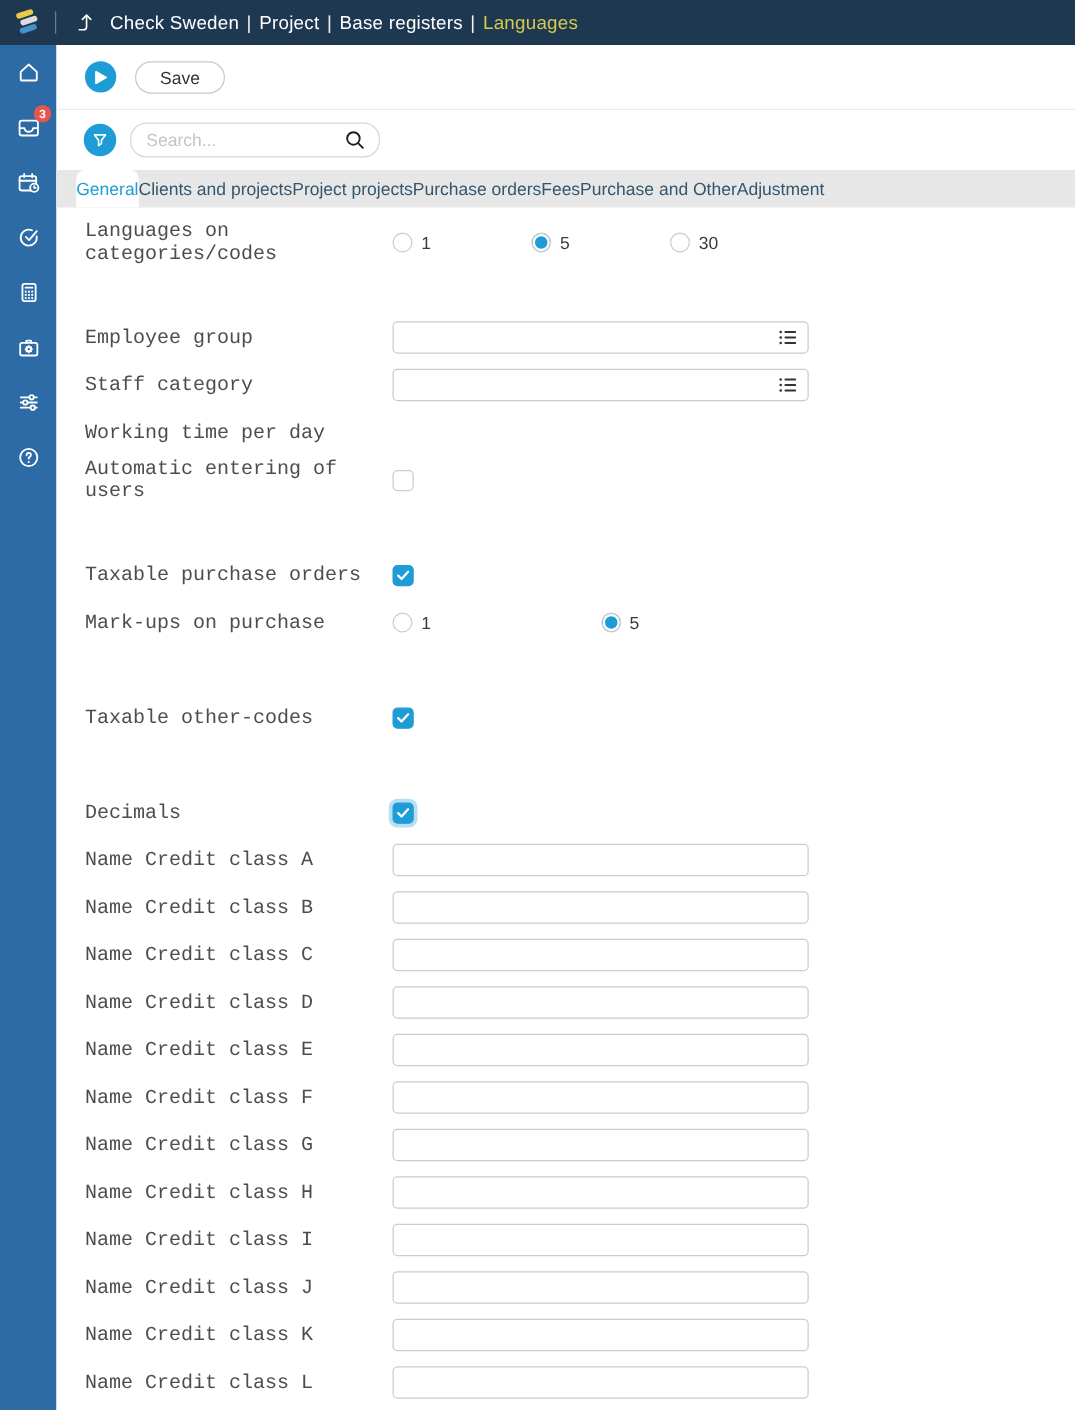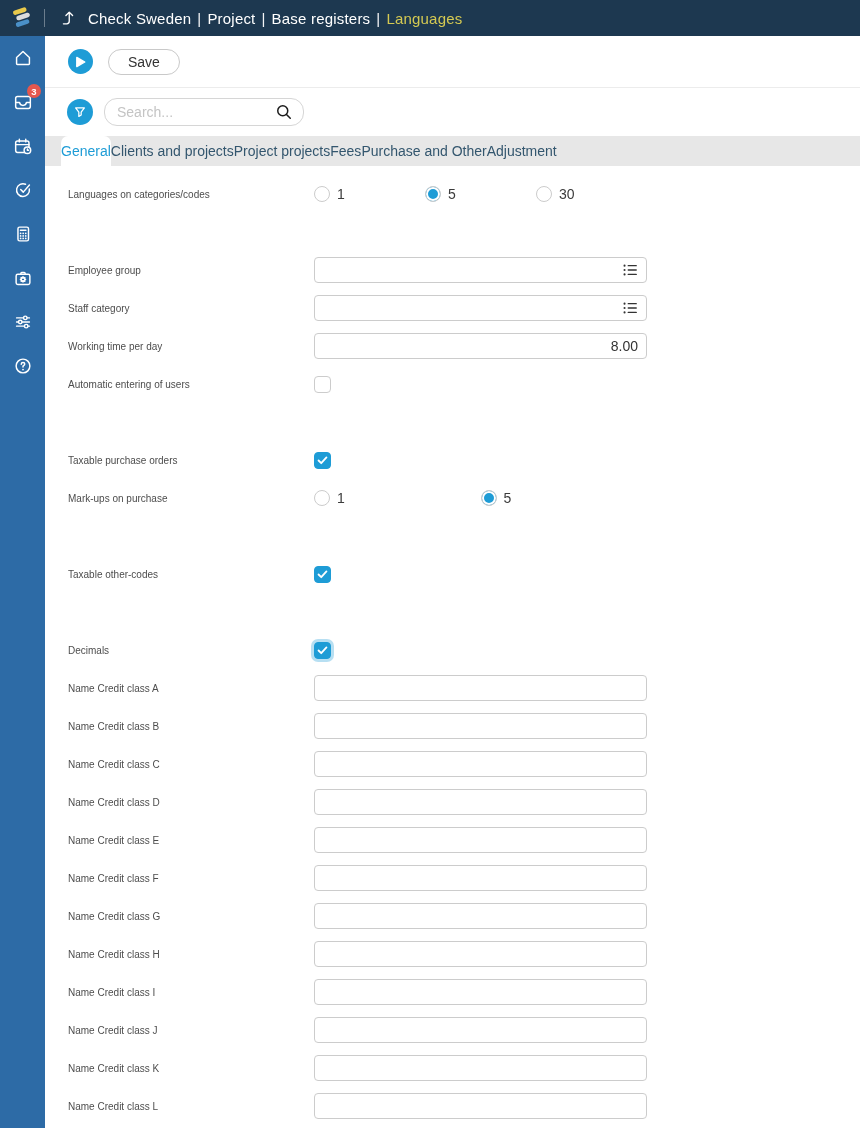--- a/index.html
+++ b/index.html
@@ -42,21 +42,21 @@
   .search-input::placeholder{color:#c4c4c4;}
   .search-icon{position:absolute;right:10px;top:4px;display:flex;}
 
   .tabstrip{height:30px;background:var(--tabstrip);display:flex;padding-left:16px;white-space:nowrap;
     overflow:hidden;}
   .tab{display:flex;align-items:center;padding:0 0;font-size:14px;color:var(--tabtext);cursor:pointer;}
   .tab.active{background:#fff;border-radius:7px 7px 0 0;color:var(--accent);}
 
   .form{padding-left:23px;padding-top:9px;}
   .frow{height:38px;display:flex;align-items:center;}
-  .flabel{width:246px;flex:none;font-size:10px;color:var(--label);}
+  .flabel{width:246px;flex:none;font-size:16px;color:var(--label);font-family:Liberation Mono, monospace;}
   .fcontrol{width:333px;flex:none;display:flex;align-items:center;}
   .form-gap{height:38px;}
   .tinput{width:333px;height:26px;box-sizing:border-box;border:1px solid #ccc;border-radius:4px;
     font-size:14px;color:#333;padding:0 8px;outline:none;background:#fff;}
   .tinput.num{text-align:right;}
   .picker-wrap{position:relative;width:333px;}
   .picker-wrap .tinput{padding-right:30px;}
   .picker-icon{position:absolute;right:8px;top:6px;display:flex;cursor:pointer;}
   .radios{width:333px;display:flex;}
   .radio-opt{flex:1;display:flex;align-items:center;gap:7px;cursor:pointer;}
@@ -216,20 +216,23 @@
       <div class="tab active">
         <span>General</span>
       </div>
       <div class="tab">
         <span>Clients and projects</span>
       </div>
       <div class="tab">
         <span>Project projects</span>
       </div>
       <div class="tab">
+        <span>Purchase orders</span>
+      </div>
+      <div class="tab">
         <span>Fees</span>
       </div>
       <div class="tab">
         <span>Purchase and Other</span>
       </div>
       <div class="tab">
         <span>Adjustment</span>
       </div>
     </div>
   <div class="form">
@@ -278,23 +281,20 @@
                   <circle cx="2.2" cy="3" r="1.2"></circle>
                   <circle cx="2.2" cy="8" r="1.2"></circle>
                   <circle cx="2.2" cy="13" r="1.2"></circle>
                 </g>
               </svg>
             </span></div>
         </div>
       </div>
       <div class="frow">
         <div class="flabel">Working time per day</div>
-        <div class="fcontrol">
-          <input type="text" class="tinput num" value="8.00" style="">
-        </div>
       </div>
       <div class="frow">
         <div class="flabel">Automatic entering of users</div>
         <div class="fcontrol">
           <span class="checkbox"></span>
         </div>
       </div>
       <div class="form-gap"></div>
       <div class="frow">
         <div class="flabel">Taxable purchase orders</div>

